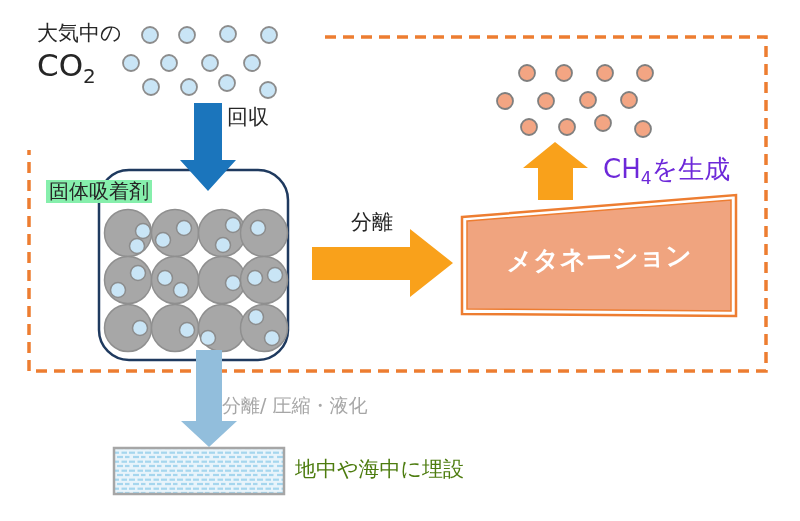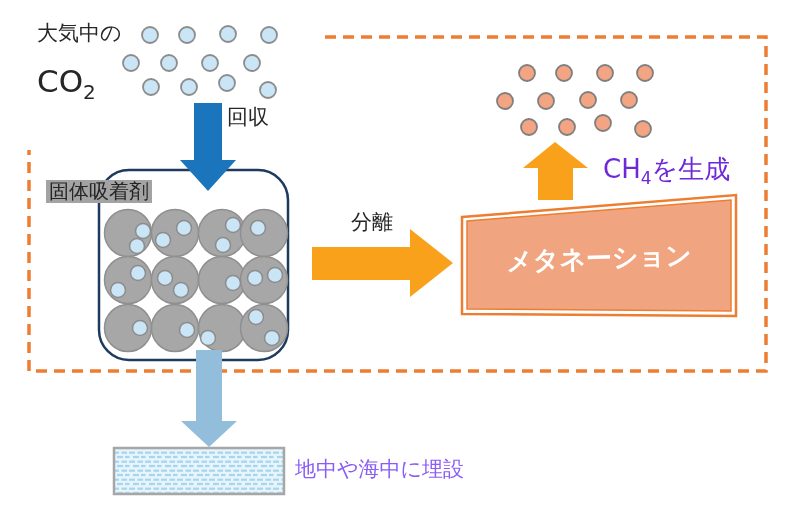--- a/index.html
+++ b/index.html
@@ -3,33 +3,33 @@
 <meta charset="utf-8">
 <style>
   html,body{margin:0;padding:0;background:#fff;}
   .canvas{
     position:relative;width:800px;height:521px;background:#ffffff;
     font-family:"DejaVu Sans","Liberation Sans",sans-serif;overflow:hidden;
   }
   .layer{position:absolute;left:0;top:0;width:800px;height:521px;}
   .label{position:absolute;white-space:nowrap;color:#262626;line-height:1.15;}
   .lbl-atmosphere{left:37px;top:21px;font-size:21px;}
-  .lbl-co2{left:37px;top:48px;font-size:31px;margin-top:16px;}
+  .lbl-co2{left:37px;top:48px;font-size:31px;}
   .lbl-co2 sub{font-size:20px;}
   .lbl-capture{left:227px;top:105px;font-size:21px;}
-  .lbl-adsorbent{left:46px;top:180px;font-size:20px;background:#a3a3a3;padding:0 3px;}
+  .lbl-adsorbent{left:46px;top:180px;font-size:20px;background:#86efac;padding:0 3px;}
   .lbl-separation{left:351px;top:210px;font-size:21px;}
   .lbl-methanation{
     left:462px;top:244px;width:274px;text-align:center;
     font-size:26px;font-weight:bold;color:#ffffff;transform:rotate(-2deg);
   }
   .lbl-ch4{left:603px;top:155px;font-size:26px;color:#6d28d9;}
   .lbl-ch4 sub{font-size:17px;}
   .lbl-compression{left:222px;top:395px;font-size:19px;color:#A6A6A6;}
-  .lbl-burial{left:295px;top:457px;font-size:21px;color:#8b5cf6;text-align:center;}
+  .lbl-burial{left:295px;top:457px;font-size:21px;color:#4d7c0f;text-align:center;}
 </style>
 </head>
 <body>
 
 <div class="canvas">
 
   <svg class="layer" viewBox="0 0 800 521">
     <defs>
       <pattern id="storageHatch" width="16" height="9" patternUnits="userSpaceOnUse">
         <rect width="16" height="9" fill="#E8F4FB"></rect>
@@ -136,16 +136,17 @@
   <div class="label lbl-capture">回収</div>
 
   <div class="label lbl-adsorbent">固体吸着剤</div>
 
   <div class="label lbl-separation">分離</div>
 
   <div class="label lbl-methanation">メタネーション</div>
 
   <div class="label lbl-ch4"><span>CH</span><sub>4</sub><span>を生成</span></div>
 
+  <div class="label lbl-compression">分離/ 圧縮・液化</div>
 
   <div class="label lbl-burial">地中や海中に埋設</div>
 
 </div>
 
 </body></html>

